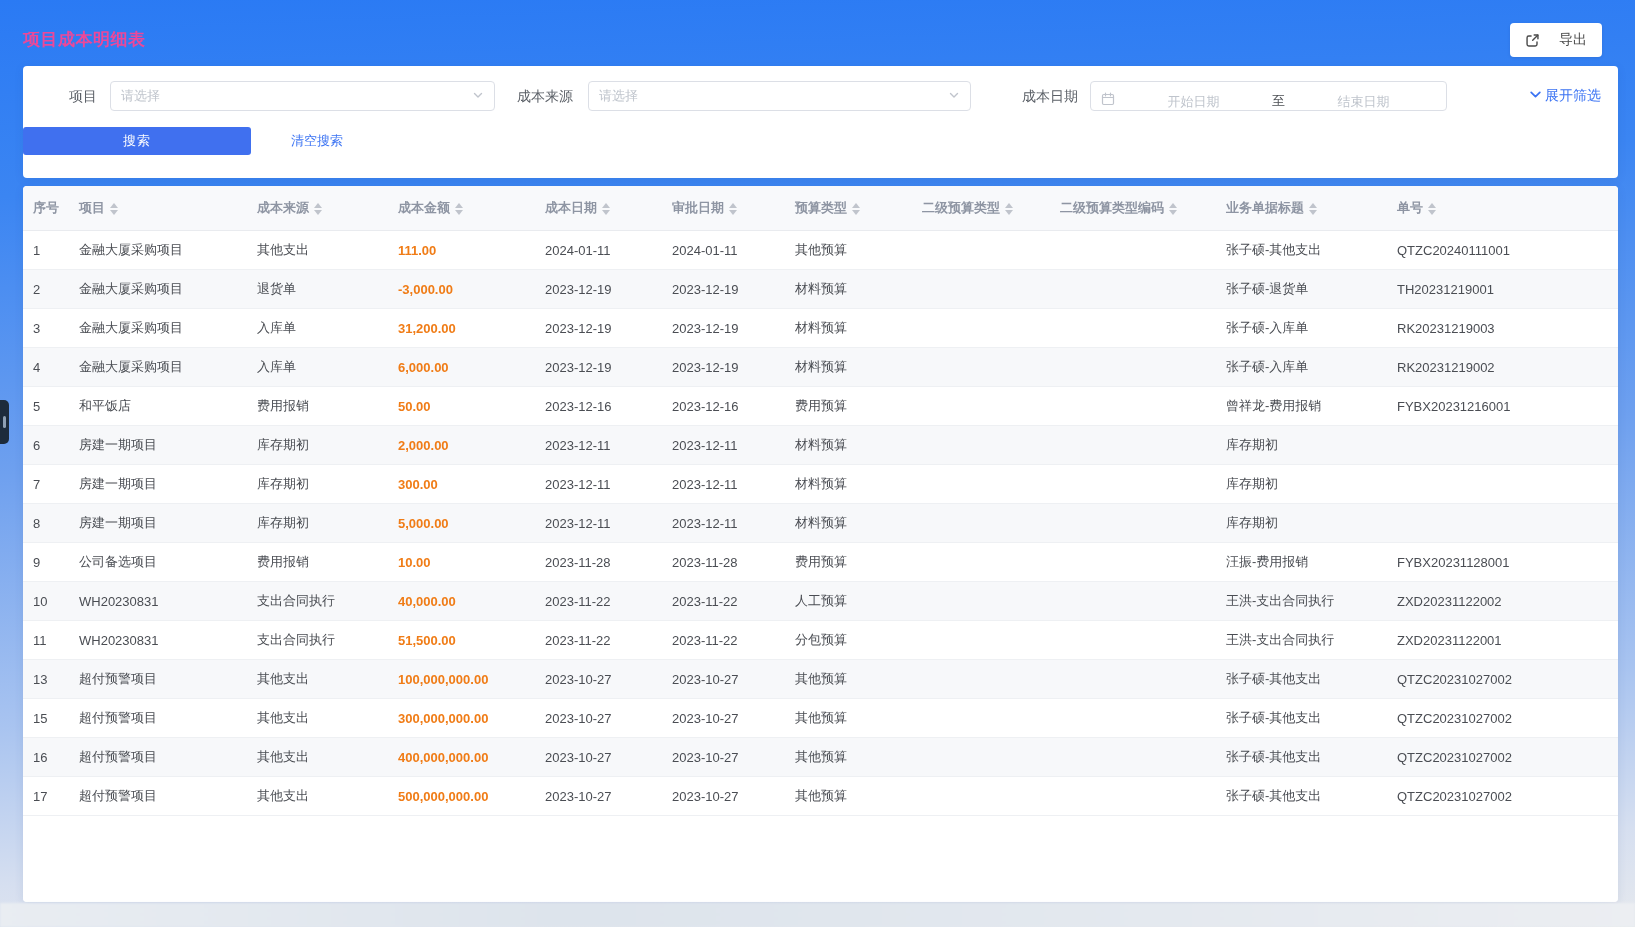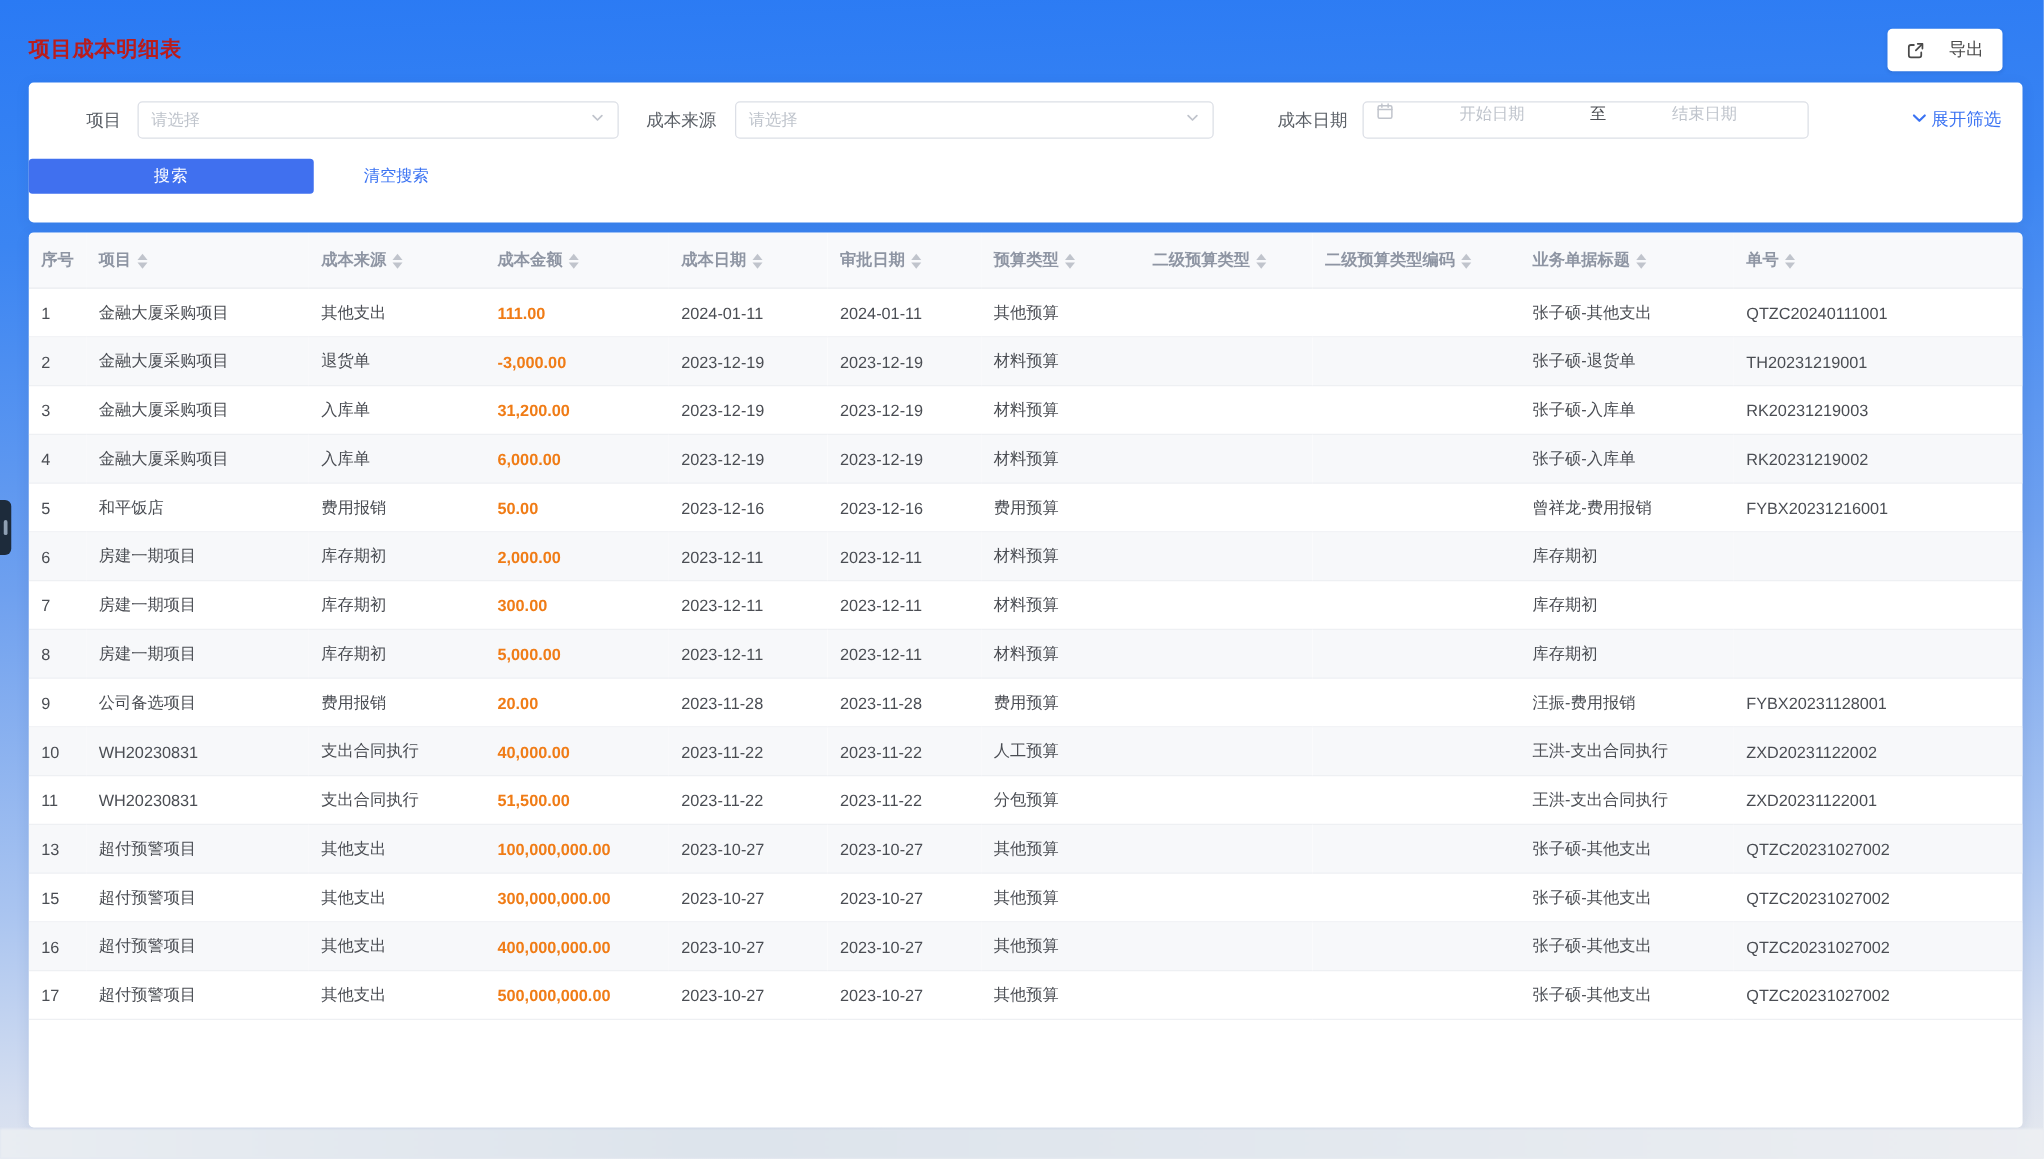--- a/index.html
+++ b/index.html
@@ -3,21 +3,21 @@
 <meta charset="utf-8">
 <style>
   html,body{margin:0;padding:0;}
   body{
     width:1635px;height:927px;position:relative;overflow:hidden;
     font-family:"Liberation Sans","DejaVu Sans",sans-serif;
     background:linear-gradient(178deg,#2a7af4 0%,#3b85f2 20%,#6ea0ef 48%,#a9c4f0 74%,#d6dff0 90%,#e6e9ee 100%);
   }
   
   .page-title{
-    position:absolute;left:23px;top:28px;color:#b91c1c;
+    position:absolute;left:23px;top:28px;color:#ec4899;
     font-size:17px;font-weight:bold;letter-spacing:.5px;
   }
   .export-btn{
     position:absolute;right:33px;top:23px;height:34px;
     background:#ffffff;border:none;border-radius:4px;
     display:flex;align-items:center;gap:19px;padding:0 15px;
     font-size:14px;color:#4a4a4a;cursor:pointer;
     box-shadow:0 1px 3px rgba(20,50,110,.15);
   }
   .export-btn svg{display:block;}
@@ -38,21 +38,21 @@
   .select-box{
     position:absolute;top:0;height:28px;border:1px solid #dcdfe6;border-radius:4px;
     background:#fff;display:flex;align-items:center;padding:0 10px;cursor:pointer;
   }
   .select-box .ph{flex:1;font-size:13px;color:#bfc4cc;}
   .select-box.project{left:87px;width:363px;}
   .select-box.source{left:565px;width:361px;}
   .date-range{
     position:absolute;left:1067px;top:0;width:335px;height:28px;
     border:1px solid #dcdfe6;border-radius:4px;background:#fff;
-    display:flex;align-items:flex-start;padding:0 10px;gap:6px;
+    display:flex;align-items:flex-end;padding:0 10px;gap:6px;
   }
   .date-range input{
     border:none;outline:none;flex:1;min-width:0;text-align:center;
     font-size:13px;color:#4c4f54;background:transparent;
     font-family:"Liberation Sans","DejaVu Sans",sans-serif;
   }
   .date-range input::placeholder{color:#bfc4cc;}
   .date-sep{font-size:13px;color:#4c4f54;}
   .expand-link{
     position:absolute;right:17px;top:0;height:30px;display:flex;align-items:center;gap:3px;
@@ -338,21 +338,21 @@
           <td>材料预算</td>
           <td></td>
           <td></td>
           <td>库存期初</td>
           <td></td>
         </tr>
         <tr>
           <td>9</td>
           <td>公司备选项目</td>
           <td>费用报销</td>
-          <td class="amount">20.00</td>
+          <td class="amount">10.00</td>
           <td>2023-11-28</td>
           <td>2023-11-28</td>
           <td>费用预算</td>
           <td></td>
           <td></td>
           <td>汪振-费用报销</td>
           <td>FYBX20231128001</td>
         </tr>
         <tr>
           <td>10</td>

